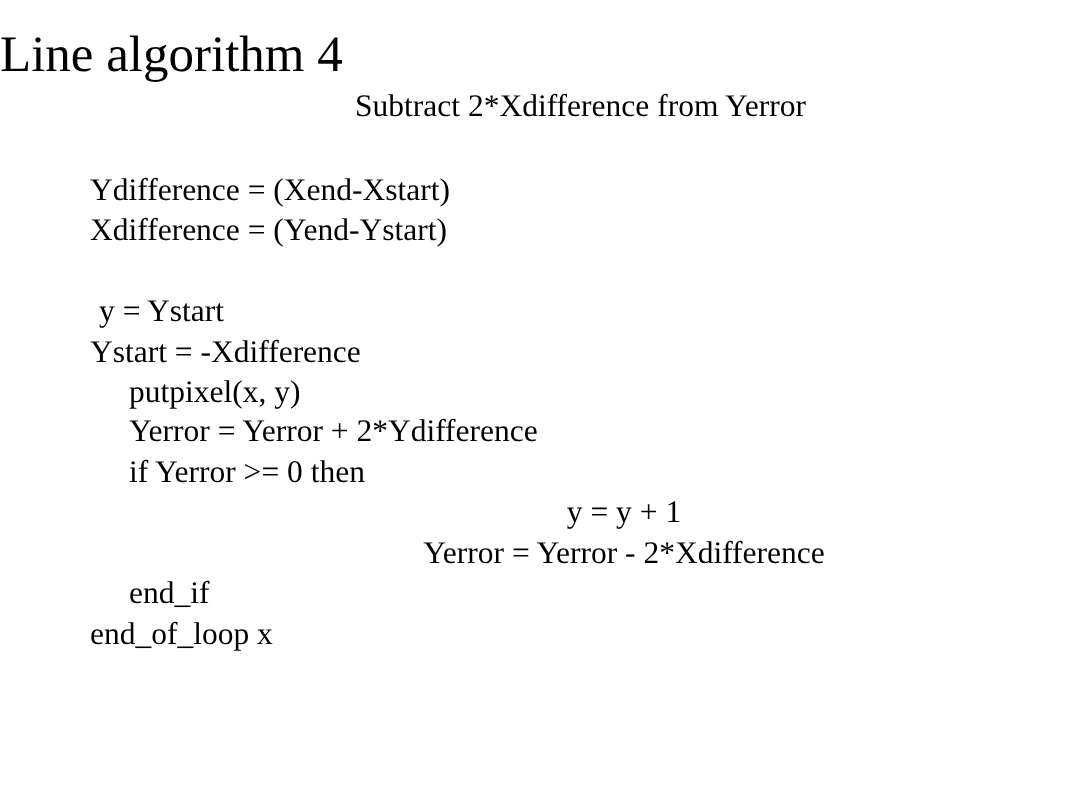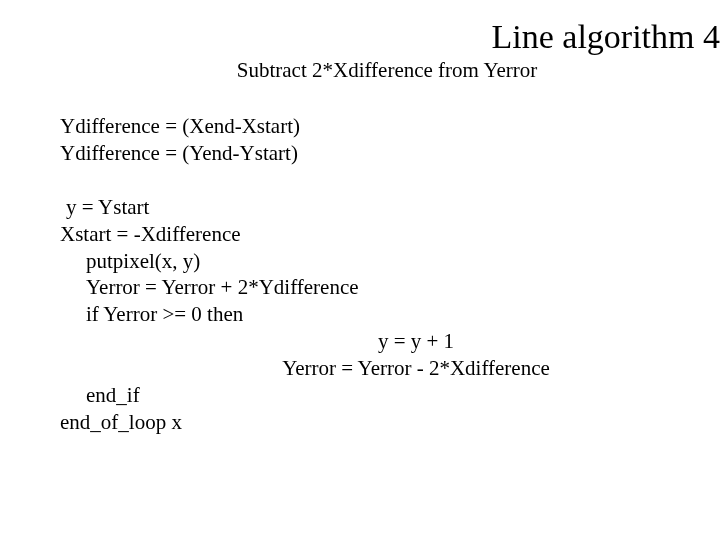--- a/index.html
+++ b/index.html
@@ -6,21 +6,21 @@
     body {
       width: 720px;
       height: 540px;
       background: #ffffff;
       font-family: "Times New Roman", Times, serif;
       color: #000000;
       padding-top: 18px;
     }
     .title {
       font-size: 34px;
-      text-align: right;
+      text-align: left;
       font-weight: normal;
       margin-bottom: 2px;
     }
     .subtitle {
       font-size: 21px;
       text-align: center;
       font-weight: normal;
       margin-bottom: 30px;
       padding-left: 30px;
       margin-left: 24px;
@@ -36,24 +36,24 @@
     .sp { padding-left: 6px; }
   </style>
 </head>
 <body>
 
 <div class="title">Line algorithm 4</div>
 <div class="subtitle">Subtract 2*Xdifference from Yerror</div>
 
 <div class="body">
   <div>Ydifference = (Xend-Xstart)</div>
-  <div>Ydifference = (Yend-Ystart)</div>
+  <div>Xdifference = (Yend-Ystart)</div>
   <div class="blank"></div>
   <div class="sp"> y = Ystart</div>
-  <div>Xstart = -Xdifference</div>
+  <div>Ystart = -Xdifference</div>
   <div class="ind1">putpixel(x, y)</div>
   <div class="ind1">Yerror = Yerror + 2*Ydifference</div>
   <div class="ind1">if Yerror &gt;= 0 then</div>
   <div class="ind2">y = y + 1</div>
   <div class="ind2">Yerror = Yerror - 2*Xdifference</div>
   <div class="ind1">end_if</div>
   <div>end_of_loop x</div>
 </div>
 
 </body></html>

